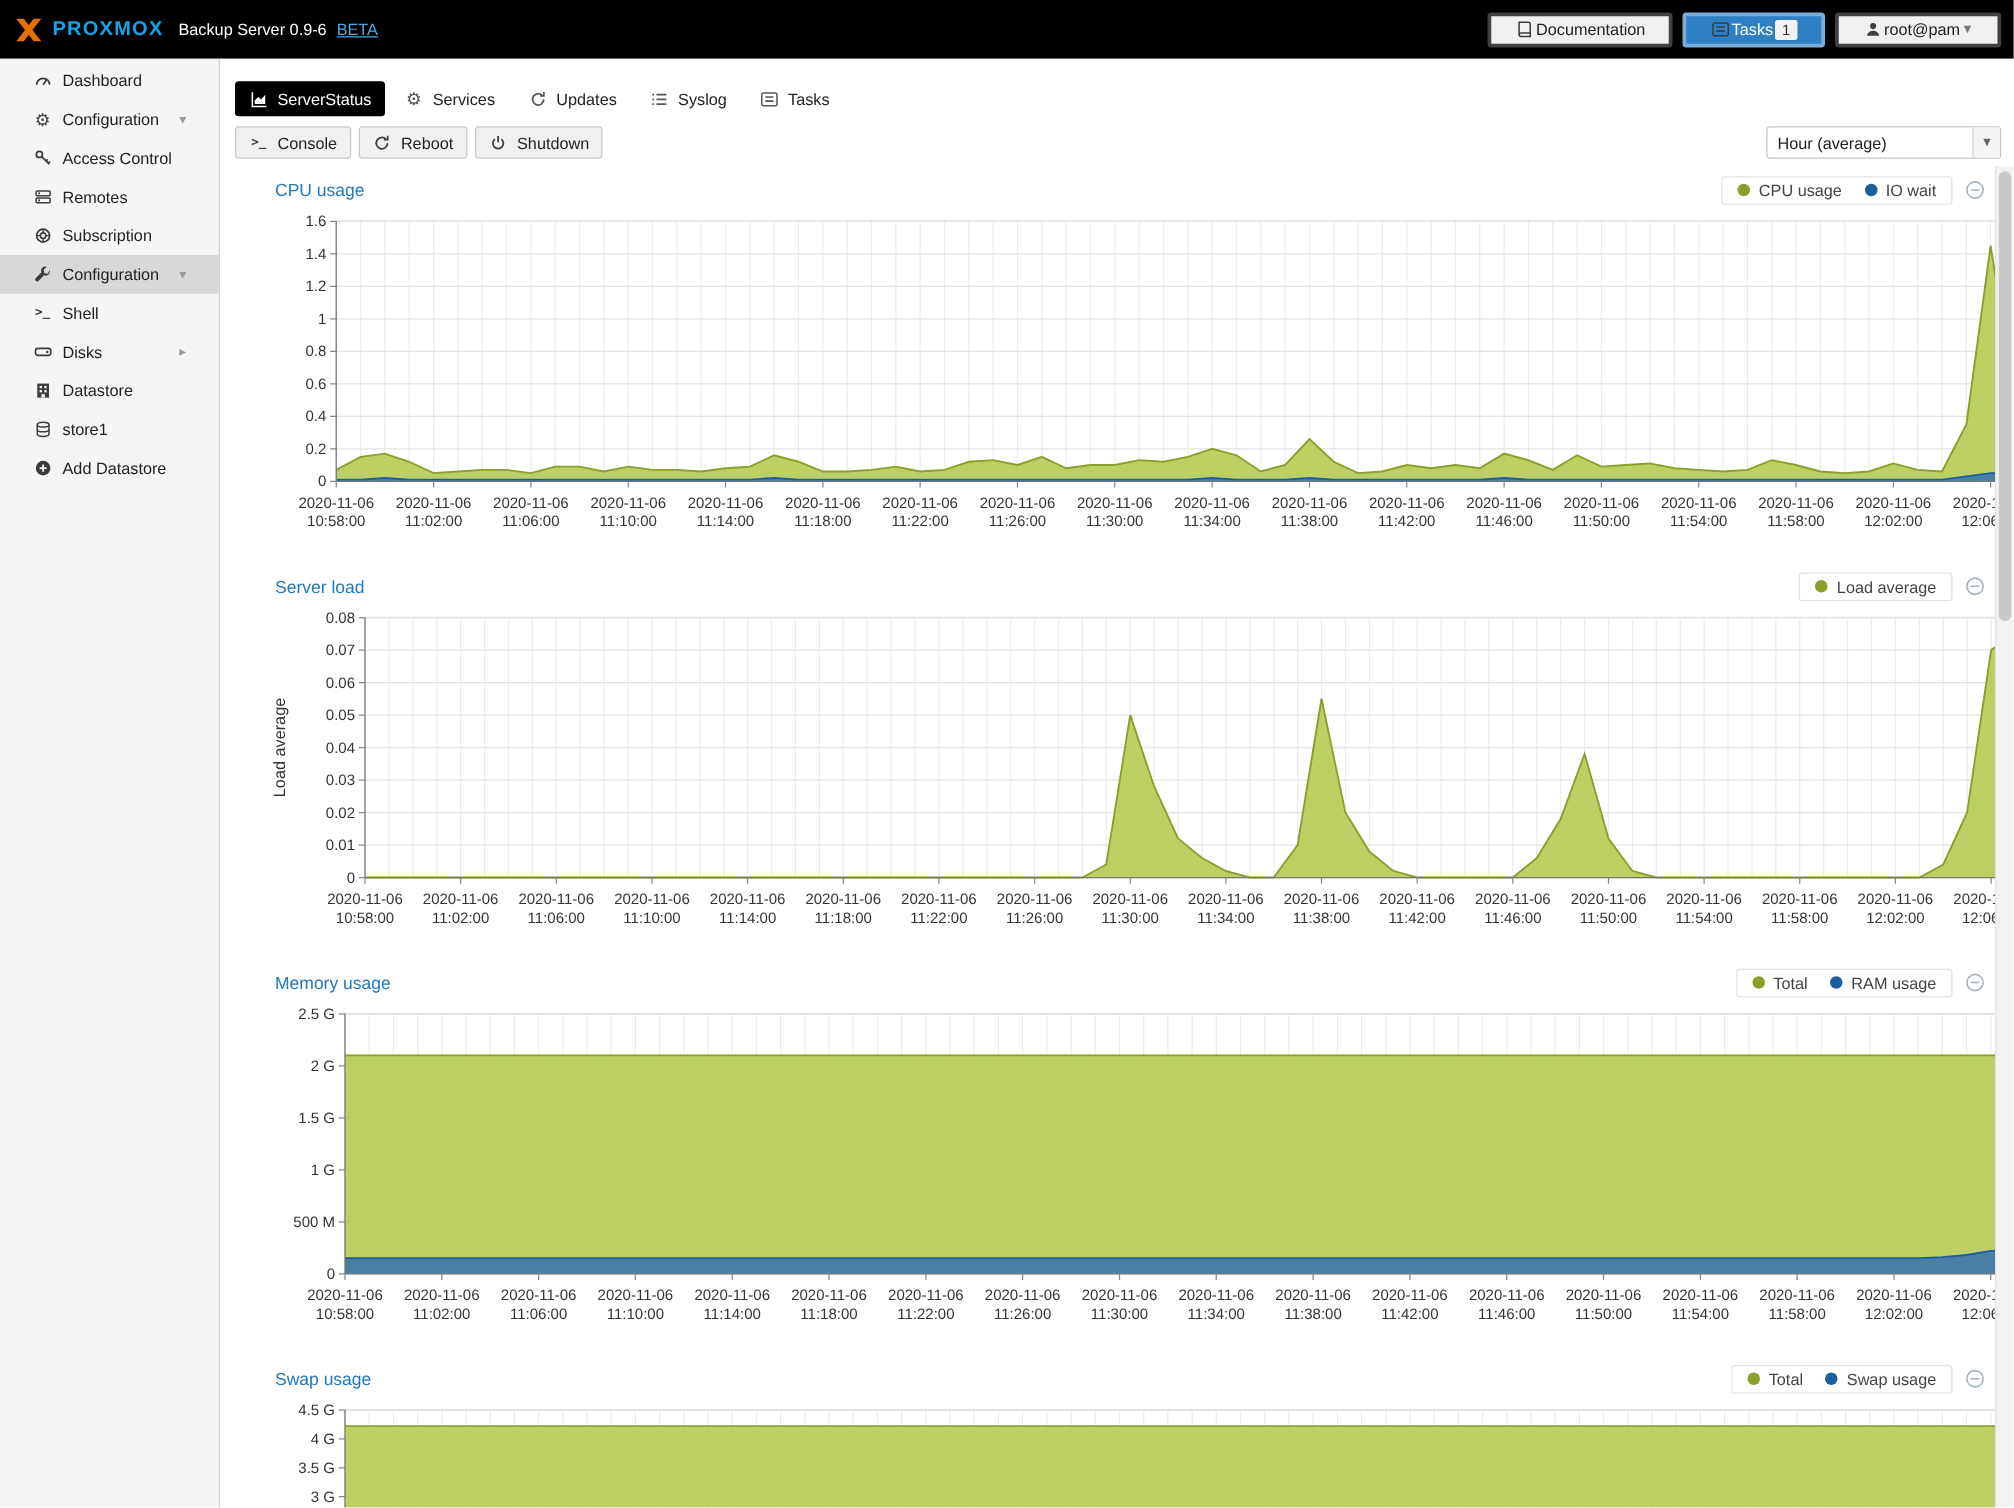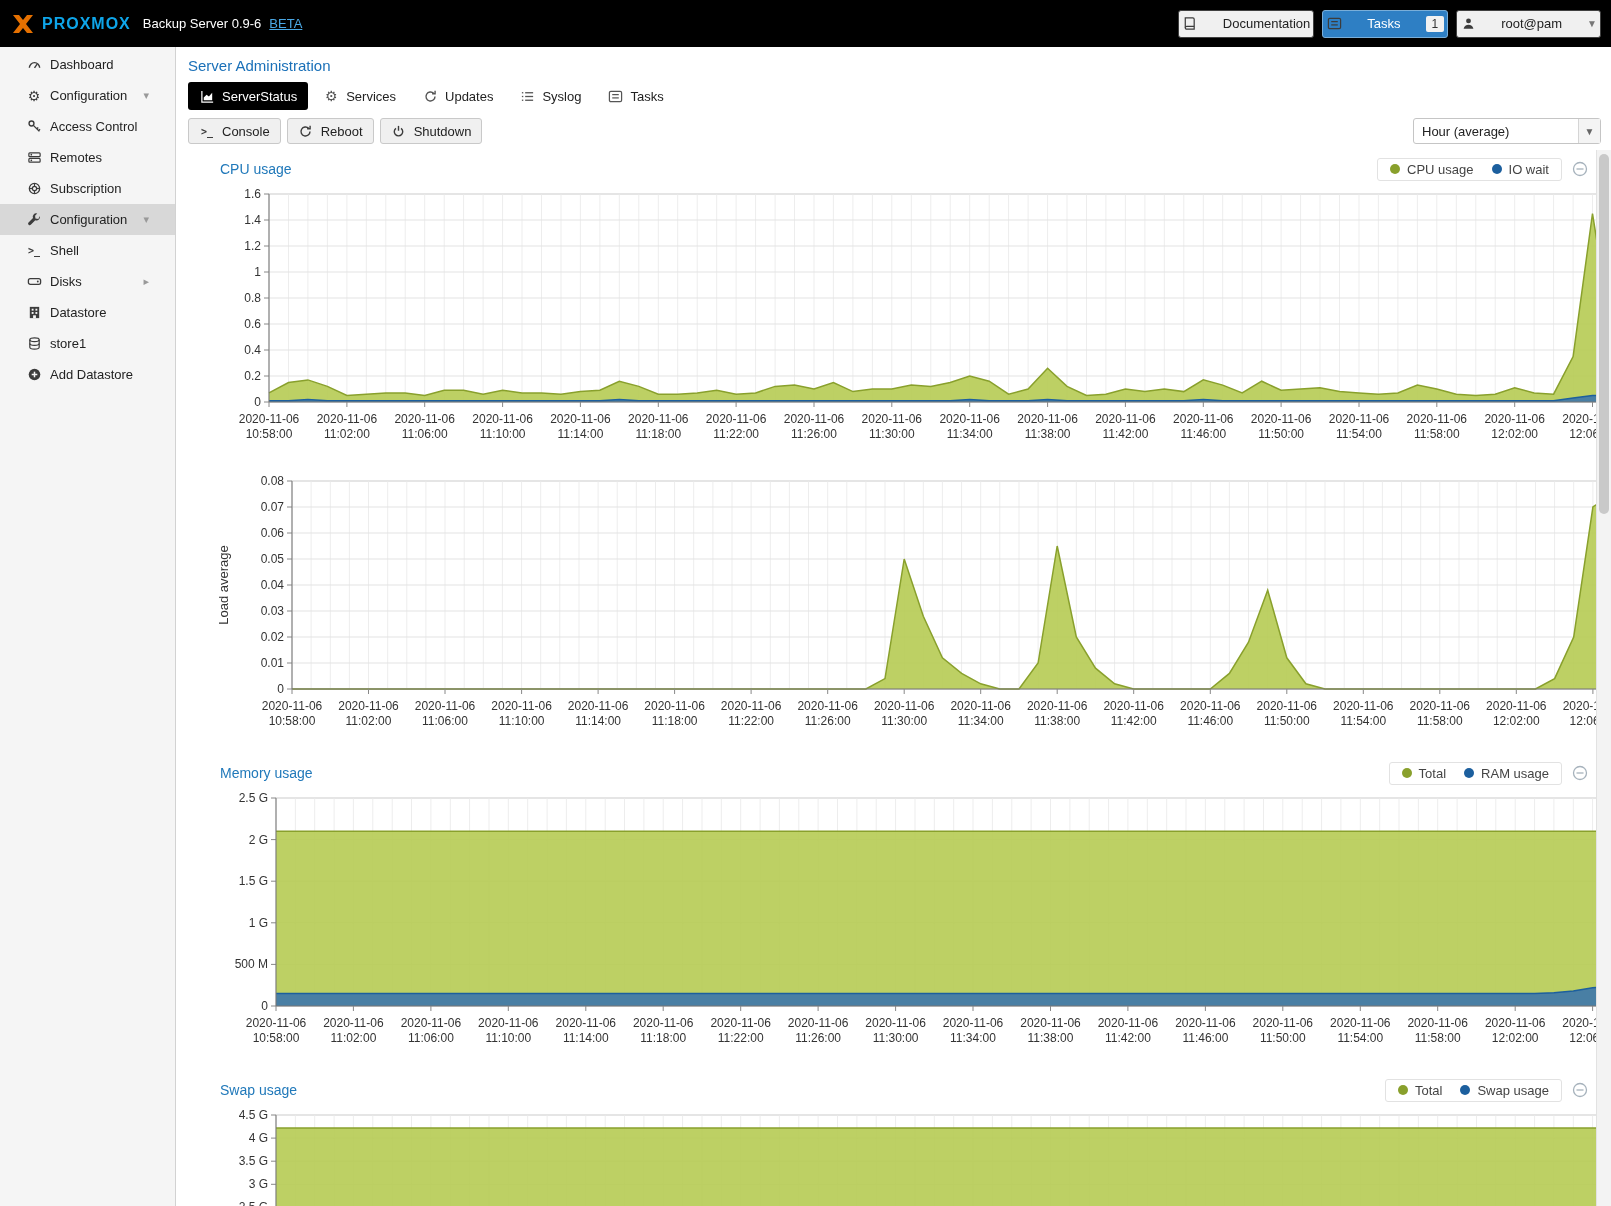--- a/index.html
+++ b/index.html
@@ -6,22 +6,22 @@
   html, body { width: 1611px; height: 1206px; overflow: hidden;
     font-family: "Liberation Sans", sans-serif; font-size: 13px; color: #333; background: #fff; }
 
   
   .app-header { height: 47px; background: #000; display: flex; align-items: center; padding: 0 10px; }
   .logo { display: flex; align-items: center; gap: 6px; }
   .brand-text { color: #0ea5e9; font-weight: bold; font-size: 16px; letter-spacing: 1px; }
   .product { color: #fff; font-size: 13px; margin-left: 12px; }
   .beta-link { color: #4aa7e4; margin-left: 8px; text-decoration: underline; cursor: pointer; }
   .header-right { margin-left: auto; display: flex; gap: 8px; align-items: center; }
-  .hbtn { height: 28px; display: flex; align-items: center; gap: 25px; padding: 0 3px;
-    background: #f0f0f0; border: 1px solid #404040; border-radius: 3px; color: #222; cursor: pointer; }
+  .hbtn { height: 28px; display: flex; align-items: center; gap: 1px; padding: 0 19px;
+    background: #f0f0f0; border: 3px solid #404040; border-radius: 3px; color: #222; cursor: pointer; }
   .hbtn.blue { background: #2e7fc4; border-color: #79aed9; color: #fff; }
   .badge { background: #f1f1f1; color: #333; border-radius: 2px; font-size: 12px; padding: 1px 6px; }
   .caret { font-size: 10px; color: #777; }
 
   
   .shell-wrap { display: flex; height: 1159px; }
   .sidebar { width: 176px; background: #f5f5f5; border-right: 1px solid #d2d2d2; padding-top: 2px; flex: none; }
   .content { flex: 1; display: flex; flex-direction: column; min-width: 0; }
 
   
@@ -225,21 +225,20 @@
               <line x1="5" y1="8" x2="11" y2="8"></line>
             </g>
           </svg>
       </span>
       <span>Add Datastore</span>
     </div>
   </div>
 
   <div class="content">
     <div class="content-top">
-      <div class="page-title">Server Administration</div>
 
       <div class="tabbar">
         <div class="tab active">
           <span class="icon">
             <svg viewBox="0 0 16 16">
                 <path d="M2 2v12h12" stroke="currentColor" fill="none" stroke-width="1.3"></path>
                 <path d="M4 12V9l3-3 2.5 2L13 4v8z" fill="currentColor"></path>
               </svg>
           </span>
           <span>ServerStatus</span>
@@ -485,20 +484,32 @@
                 <text x="1222.8" y="254" text-anchor="middle" font-size="12" fill="#333">11:58:00</text>
                 <line x1="1300.7" y1="218" x2="1300.7" y2="223" stroke="#888"></line>
                 <text x="1300.7" y="239" text-anchor="middle" font-size="12" fill="#333">2020-11-06</text>
                 <text x="1300.7" y="254" text-anchor="middle" font-size="12" fill="#333">12:02:00</text>
                 <line x1="1378.5" y1="218" x2="1378.5" y2="223" stroke="#888"></line>
                 <text x="1378.5" y="239" text-anchor="middle" font-size="12" fill="#333">2020-11-06</text>
                 <text x="1378.5" y="254" text-anchor="middle" font-size="12" fill="#333">12:06:00</text>
               </svg></div>
           </div>
           <div class="panel">
+            <div class="panel-header">
+              <span class="panel-title">Server load</span>
+              <span class="legend">
+                <span class="legend-item"><span class="dot" style="background:#89a02c"></span>Load average</span>
+              </span>
+              <span class="collapse-tool">
+                <svg width="16" height="16" viewBox="0 0 16 16">
+                  <circle cx="8" cy="8" r="6.5" fill="none" stroke="#a6b2bc" stroke-width="1.3"></circle>
+                  <line x1="4.5" y1="8" x2="11.5" y2="8" stroke="#a6b2bc" stroke-width="1.3"></line>
+                </svg>
+              </span>
+            </div>
             <div class="panel-body"><svg width="1400" height="266">
                 <rect x="78" y="10" width="1320" height="208" fill="#ffffff" stroke="#d0d0d0"></rect>
                 <line x1="78" y1="10" x2="78" y2="218" stroke="#ededed"></line>
                 <line x1="97.1" y1="10" x2="97.1" y2="218" stroke="#ededed"></line>
                 <line x1="116.3" y1="10" x2="116.3" y2="218" stroke="#ededed"></line>
                 <line x1="135.4" y1="10" x2="135.4" y2="218" stroke="#ededed"></line>
                 <line x1="154.5" y1="10" x2="154.5" y2="218" stroke="#ededed"></line>
                 <line x1="173.7" y1="10" x2="173.7" y2="218" stroke="#ededed"></line>
                 <line x1="192.8" y1="10" x2="192.8" y2="218" stroke="#ededed"></line>
                 <line x1="211.9" y1="10" x2="211.9" y2="218" stroke="#ededed"></line>

